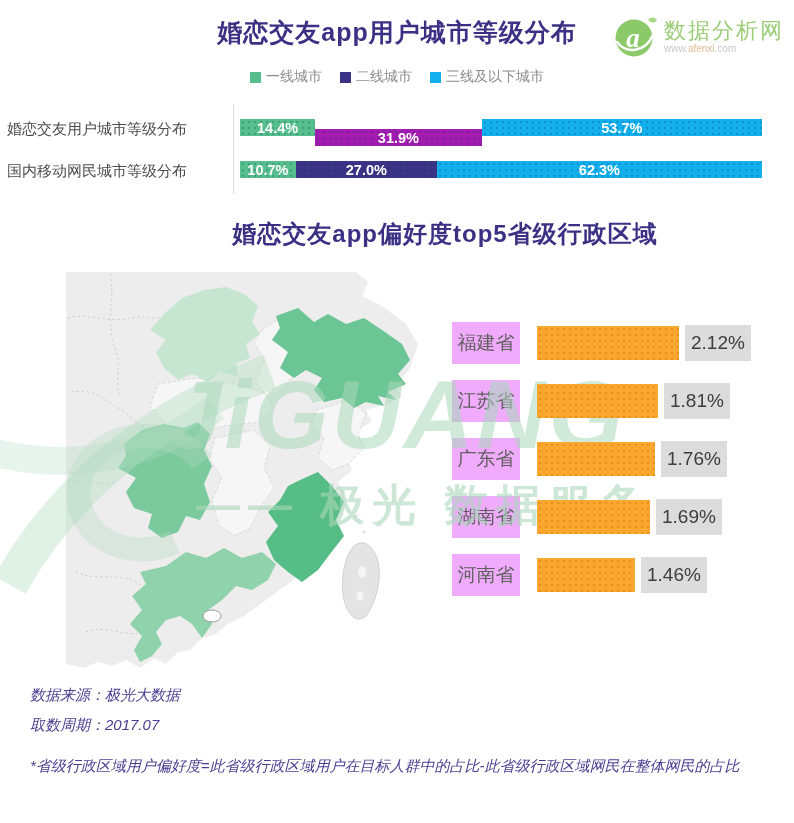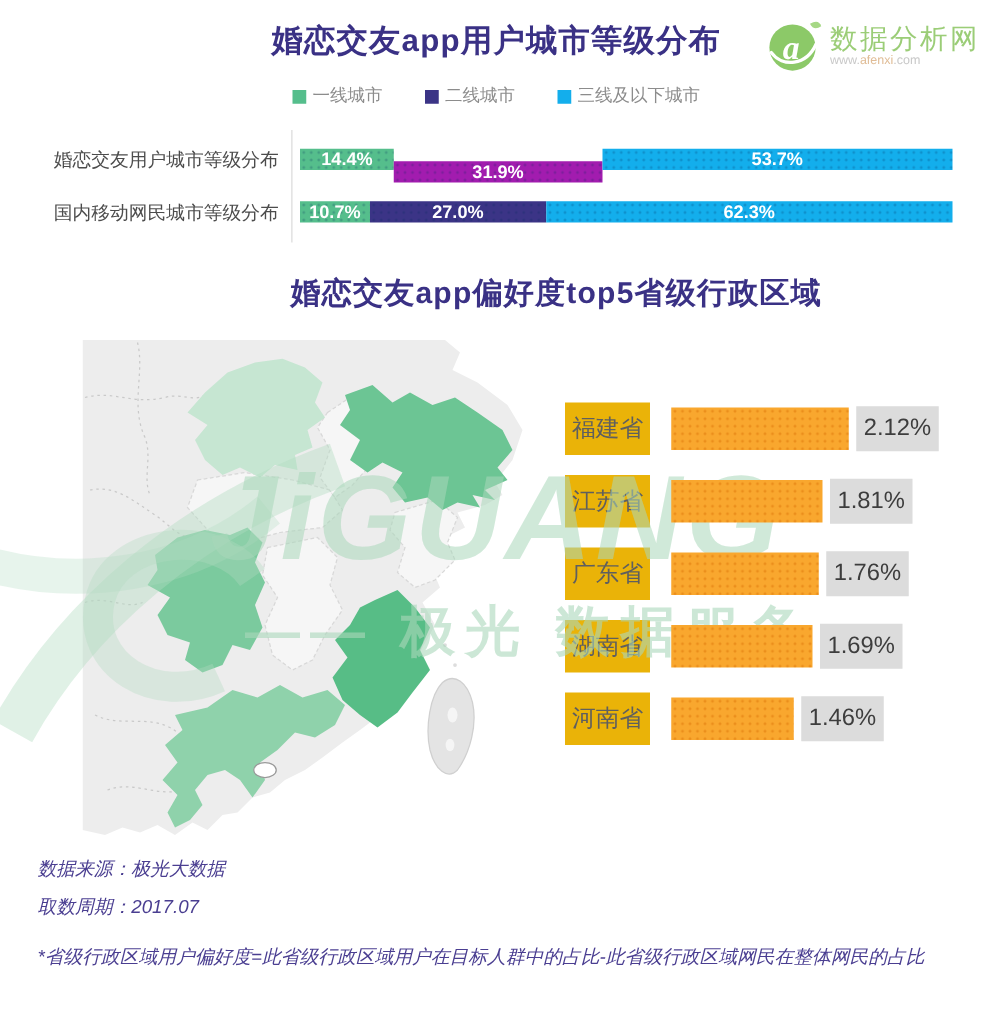--- a/index.html
+++ b/index.html
@@ -7,26 +7,26 @@
         font-family:"Liberation Sans","DejaVu Sans",sans-serif;}
   
   .title1{position:absolute;top:16px;left:0;width:100%;text-align:center;
           font-size:25px;font-weight:bold;color:#3a3185;letter-spacing:1px;}
   .logo{position:absolute;top:12px;right:10px;display:flex;align-items:center;gap:6px;}
   .logo-texts{display:flex;flex-direction:column;line-height:1.15;}
   .logo-name{font-size:22px;color:#9bcd77;letter-spacing:2px;}
   .logo-url{font-size:10px;color:#c8c8c8;}
   .logo-url b{color:#e0bd97;font-weight:normal;}
   
-  .legend{position:absolute;top:68px;left:0;width:100%;display:flex;justify-content:center;gap:34px;}
+  .legend{position:absolute;top:68px;left:0;width:100%;display:flex;justify-content:center;gap:18px;}
   .legend-item{display:flex;align-items:center;gap:5px;}
   .legend-sq{width:11px;height:11px;display:inline-block;}
   .legend-label{font-size:14px;color:#8c8c8c;}
   
-  .cat-label{position:absolute;left:23px;width:220px;text-align:center;
+  .cat-label{position:absolute;left:7px;width:220px;text-align:left;
              font-size:15px;color:#4c4c4c;line-height:19px;}
   .axis-line{position:absolute;left:233px;top:104px;width:1px;height:90px;background:#dcdcdc;}
   .hbar{position:absolute;left:240px;width:522px;height:17px;display:flex;}
   .seg{position:relative;height:100%;display:flex;align-items:center;justify-content:center;}
   .seg::after{content:"";position:absolute;inset:0;
       background-image:radial-gradient(rgba(0,40,90,0.22) 1px,transparent 1.3px);
       background-size:6px 6px;}
   .seg-label{position:relative;z-index:1;color:#fff;font-size:14.5px;font-weight:bold;}
   
   .title2{position:absolute;top:218px;left:0;width:100%;text-align:center;
@@ -37,21 +37,21 @@
   .watermark{position:absolute;left:0;top:330px;width:794px;height:295px;z-index:2;
              pointer-events:none;overflow:hidden;}
   .wm-latin{position:absolute;left:168px;top:30px;font-size:96px;font-weight:bold;
             font-style:italic;letter-spacing:3px;color:rgba(170,215,186,0.55);white-space:nowrap;}
   .wm-cn{position:absolute;left:196px;top:146px;font-size:44px;font-weight:bold;
          letter-spacing:8px;color:rgba(170,215,186,0.6);white-space:nowrap;}
   .wm-swoosh{position:absolute;left:0;top:0;}
   
   .pchart{position:absolute;left:452px;top:322px;width:340px;}
   .prow{display:flex;align-items:center;height:42px;margin-bottom:16px;}
-  .plabel{width:68px;height:42px;background:#eab308;color:#5f5f5f;font-size:19px;
+  .plabel{width:68px;height:42px;background:#f0abfc;color:#5f5f5f;font-size:19px;
           display:flex;align-items:center;justify-content:center;flex:none;}
   .pbar{position:relative;z-index:3;height:34px;margin-left:17px;flex:none;}
   .pbar::after{content:"";position:absolute;inset:0;
       background-image:radial-gradient(rgba(214,105,0,0.4) 1px,transparent 1.3px);
       background-size:6px 6px;}
   .pvalue{height:36px;margin-left:6px;background:#dcdcdc;color:#3d3d3d;font-size:19px;
           display:flex;align-items:center;padding:0 6px;flex:none;}
   
   .foot{position:absolute;left:30px;font-size:15px;font-style:italic;color:#4a3e91;}
   .foot-source{top:686px;}

